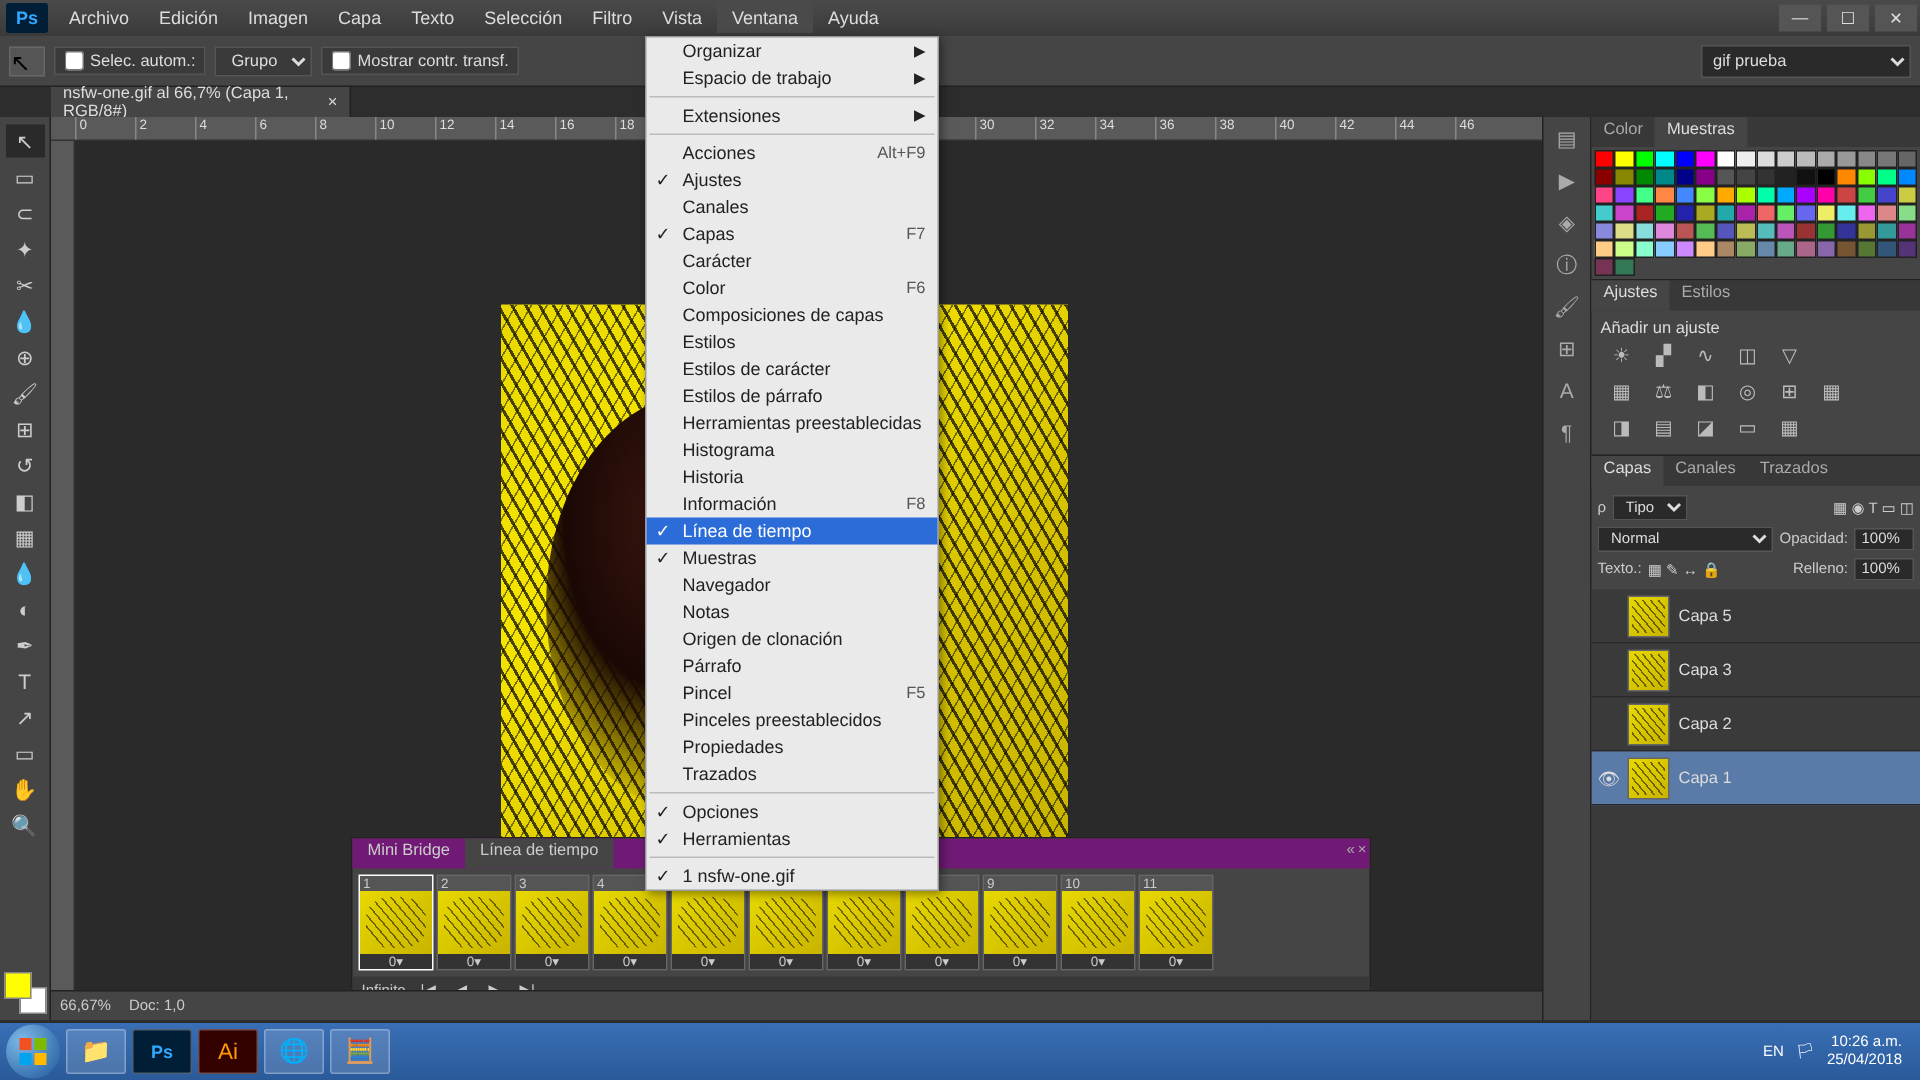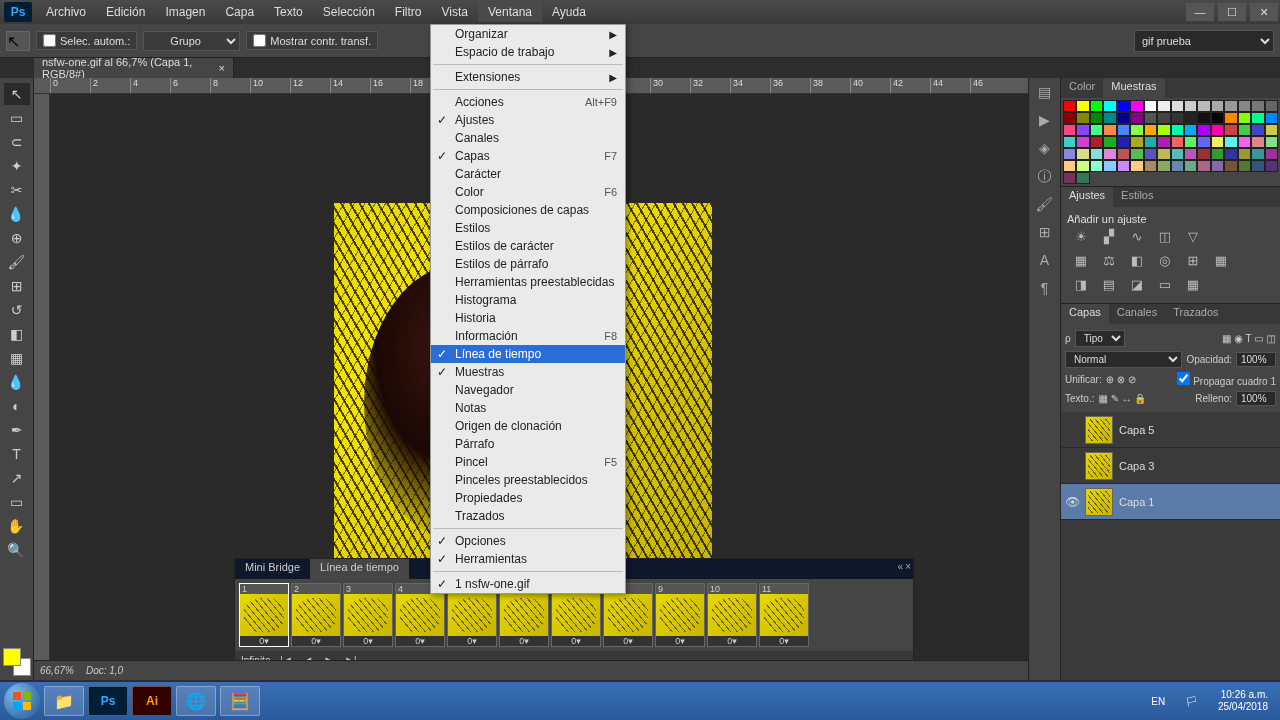--- a/index.html
+++ b/index.html
@@ -7,40 +7,40 @@
 .titlebar { height:24px; background:linear-gradient(#4a4a4a,#3a3a3a); display:flex; align-items:center; }
 .ps-logo { width:28px; height:20px; background:#001e36; color:#31a8ff; text-align:center; font-size:12px; font-weight:bold; line-height:20px; margin:0 4px; border-radius:2px; }
 .menubar { display:flex; }
 .menu-item { color:#ddd; padding:3px 10px; font-size:12px; cursor:pointer; }
 .menu-item.active { background:#4a4a4a; }
 .win-controls { margin-left:auto; display:flex; }
 .win-btn { width:28px; height:18px; background:#555; margin:2px; display:flex; align-items:center; justify-content:center; color:#ddd; font-size:11px; }
 .optionsbar { height:34px; background:#454545; border-bottom:1px solid #222; display:flex; align-items:center; padding:0 6px; gap:6px; }
 .opt-icon { width:24px; height:20px; background:#555; border:1px solid #666; }
 .opt-check { display:flex; align-items:center; gap:4px; color:#ddd; font-size:11px; padding:2px 6px; border:1px solid #555; background:#3a3a3a; }
-.opt-select { background:#3a3a3a; border:1px solid #555; color:#ddd; font-size:11px; padding:2px 22px; }
+.opt-select { background:#3a3a3a; border:1px solid #555; color:#ddd; font-size:11px; padding:2px 6px; }
 .workspace-select { margin-left:auto; width:140px; background:#2a2a2a; border:1px solid #555; color:#ddd; font-size:11px; padding:3px; }
 .doc-tab { height:20px; background:#454545; display:flex; align-items:center; padding:0 8px; color:#ddd; font-size:11px; border-right:1px solid #222; width:200px; margin-left:34px; }
 .doc-close { margin-left:6px; }
 .main { display:flex; height:602px; }
 .toolbar { width:34px; background:#454545; border-right:1px solid #222; display:flex; flex-direction:column; align-items:center; padding:4px 0; }
 .tool { width:26px; height:22px; display:flex; align-items:center; justify-content:center; color:#ccc; font-size:14px; margin:1px 0; }
 .tool.active { background:#2a2a2a; }
 .swatches { margin-top:auto; position:relative; width:28px; height:28px; }
 .fg-swatch { width:18px; height:18px; background:#ff0; border:1px solid #888; position:absolute; top:0; left:0; }
 .bg-swatch { width:18px; height:18px; background:#fff; border:1px solid #888; position:absolute; bottom:0; right:0; }
 .canvas-area { flex:1; background:#2a2a2a; position:relative; overflow:hidden; }
 .ruler-h { height:16px; background:#5a5a5a; border-bottom:1px solid #333; display:flex; font-size:9px; color:#ddd; padding-left:16px; }
 .ruler-tick { width:40px; border-left:1px solid #888; padding-left:2px; }
 .ruler-v { position:absolute; left:0; top:16px; width:16px; height:580px; background:#5a5a5a; border-right:1px solid #333; }
 .canvas { position:absolute; left:300px; top:125px; width:378px; height:370px; background:linear-gradient(135deg,#e8d800 0%,#f5e400 30%,#d4c000 70%,#c8b400 100%); overflow:hidden; }
 .canvas::before { content:""; position:absolute; inset:0; background:repeating-linear-gradient(60deg,transparent 0,transparent 6px,rgba(0,0,0,0.7) 6px,rgba(0,0,0,0.7) 8px),repeating-linear-gradient(-60deg,transparent 0,transparent 8px,rgba(0,0,0,0.5) 8px,rgba(0,0,0,0.5) 9px); }
 .canvas::after { content:""; position:absolute; left:30px; top:60px; width:200px; height:280px; background:radial-gradient(ellipse at 40% 30%,#3a1510 0%,#1a0804 40%,transparent 70%); border-radius:50% 40% 45% 50%; }
 .timeline-panel { position:absolute; left:200px; bottom:22px; width:680px; height:100px; background:#454545; border:1px solid #222; }
-.tl-tabs { display:flex; background:#0f172a; height:20px; }
+.tl-tabs { display:flex; background:#701a75; height:20px; }
 .tl-tab { padding:2px 10px; font-size:11px; color:#ccc; }
 .tl-tab.active { background:#454545; }
 .tl-frames { display:flex; padding:4px; gap:2px; overflow:hidden; }
 .frame { width:50px; background:#3a3a3a; border:1px solid #666; }
 .frame.sel { border:1px solid #fff; }
 .frame-num { font-size:9px; color:#ccc; padding:0 2px; background:#555; }
 .frame-thumb { width:48px; height:42px; background:linear-gradient(135deg,#e8d800,#c8b400); position:relative; }
 .frame-thumb::before { content:""; position:absolute; inset:4px; background:repeating-linear-gradient(50deg,transparent 0 4px,rgba(0,0,0,0.5) 4px 5px); border-radius:40%; }
 .frame-time { font-size:9px; color:#ccc; text-align:center; background:#333; }
 .tl-controls { height:18px; background:#383838; display:flex; align-items:center; padding:0 6px; gap:8px; font-size:10px; color:#ccc; }
@@ -72,21 +72,21 @@
 .dd-item { display:flex; align-items:center; padding:2px 8px 2px 24px; position:relative; color:#222; cursor:pointer; }
 .dd-item.highlight { background:#2b6cd8; color:#fff; }
 .dd-check { position:absolute; left:6px; }
 .dd-shortcut { margin-left:auto; font-size:11px; color:#555; }
 .dd-arrow { margin-left:auto; font-size:10px; }
 .dd-sep { height:1px; background:#bbb; margin:3px 2px; }
 .taskbar { position:absolute; bottom:0; left:0; right:0; height:38px; background:linear-gradient(#3a6fb5,#2a5a9a); display:flex; align-items:center; padding:0 4px; gap:4px; }
 .start-btn { width:36px; height:36px; border-radius:50%; background:radial-gradient(circle at 30% 30%,#7db9e8,#1e5799); display:flex; align-items:center; justify-content:center; }
 .task-icon { width:40px; height:30px; background:rgba(255,255,255,0.15); border:1px solid rgba(255,255,255,0.3); border-radius:2px; display:flex; align-items:center; justify-content:center; font-size:16px; }
 .task-icon.active { background:rgba(255,255,255,0.35); }
-.tray { margin-left:auto; display:flex; align-items:center; gap:20px; color:#fff; font-size:10px; }
+.tray { margin-left:auto; display:flex; align-items:center; gap:8px; color:#fff; font-size:10px; }
 .tray-time { text-align:right; line-height:1.2; padding-right:8px; }
 </style>
 </head>
 <body>
 
 <div class="titlebar">
   <div class="ps-logo">Ps</div>
   <div class="menubar" id="menubar">
       <div class="menu-item">Archivo</div>
       <div class="menu-item">Edición</div>
@@ -252,21 +252,21 @@
         </div>
       <div class="tl-controls">
         <span>Infinito</span>
         <span class="tl-btn">|◀</span>
         <span class="tl-btn">◀</span>
         <span class="tl-btn">▶</span>
         <span class="tl-btn">▶|</span>
       </div>
     </div>
 
-    <div class="statusbar" style="position:absolute;bottom:0;left:0;right:0;font-style:italic;">
+    <div class="statusbar" style="position:absolute;bottom:0;left:0;right:0;">
       <span>66,67%</span>
       <span>Doc: 1,0</span>
     </div>
   </div>
 
   <div class="panel-strip">
     <div class="strip-icon">▤</div>
     <div class="strip-icon">▶</div>
     <div class="strip-icon">◈</div>
     <div class="strip-icon">ⓘ</div>
@@ -425,41 +425,41 @@
           <span>ρ</span>
             <select><option>Tipo</option></select>
           <span style="margin-left:auto">▦ ◉ T ▭ ◫</span>
         </div>
         <div class="layers-row">
           <select style="flex:1"><option>Normal</option></select>
           <span>Opacidad:</span>
             <input style="width: 40px;" value="100%">
         </div>
         <div class="layers-row">
-          <span>Unificar:</span>
-            <span>⊕ ⊗ ⊘</span>
-          <span style="margin-left:auto"><input type="checkbox" checked="" style=""> <span>Propagar cuadro 1</span></span>
-        </div>
-        <div class="layers-row">
           <span>Texto.:</span>
             <span>▦ ✎ ↔ 🔒</span>
           <span style="margin-left:auto">Relleno:</span>
             <input style="width: 40px;" value="100%">
         </div>
       </div>
       <div class="layers-list" id="layers-list">
           <div class="layer-item">
             <div class="layer-eye"></div>
             <div class="layer-thumb"></div>
             <div class="layer-name">Capa 5</div>
           </div>
           <div class="layer-item">
             <div class="layer-eye"></div>
             <div class="layer-thumb"></div>
             <div class="layer-name">Capa 3</div>
+          </div>
+          <div class="layer-item">
+            <div class="layer-eye"></div>
+            <div class="layer-thumb"></div>
+            <div class="layer-name">Capa 2</div>
           </div>
           <div class="layer-item active">
             <div class="layer-eye">👁</div>
             <div class="layer-thumb"></div>
             <div class="layer-name">Capa 1</div>
           </div>
         </div>
     </div>
   </div>
 </div>
@@ -580,21 +580,21 @@
   <div class="start-btn">
       <svg width="20" height="20" viewBox="0 0 20 20">
         <rect x="1" y="1" width="8" height="8" fill="#f25022"></rect>
         <rect x="11" y="1" width="8" height="8" fill="#7fba00"></rect>
         <rect x="1" y="11" width="8" height="8" fill="#00a4ef"></rect>
         <rect x="11" y="11" width="8" height="8" fill="#ffb900"></rect>
       </svg>
     </div>
   <div class="task-icon">📁</div>
   <div class="task-icon active" style="background:#001e36;color:#31a8ff;font-weight:bold;font-size:12px">Ps</div>
-  <div class="task-icon" style="background:#330000;color:#ff9a00;font-weight:bold;font-size:12px">Ai</div>
+  <div class="task-icon" style="background:#330000;color:#ff9a00;font-weight:normal;font-size:15px">Ai</div>
   <div class="task-icon">🌐</div>
   <div class="task-icon">🧮</div>
   <div class="tray">
     <span>EN</span>
     <span>🏳</span>
     <div class="tray-time">
       <div>10:26 a.m.</div>
         <div>25/04/2018</div>
     </div>
   </div>

